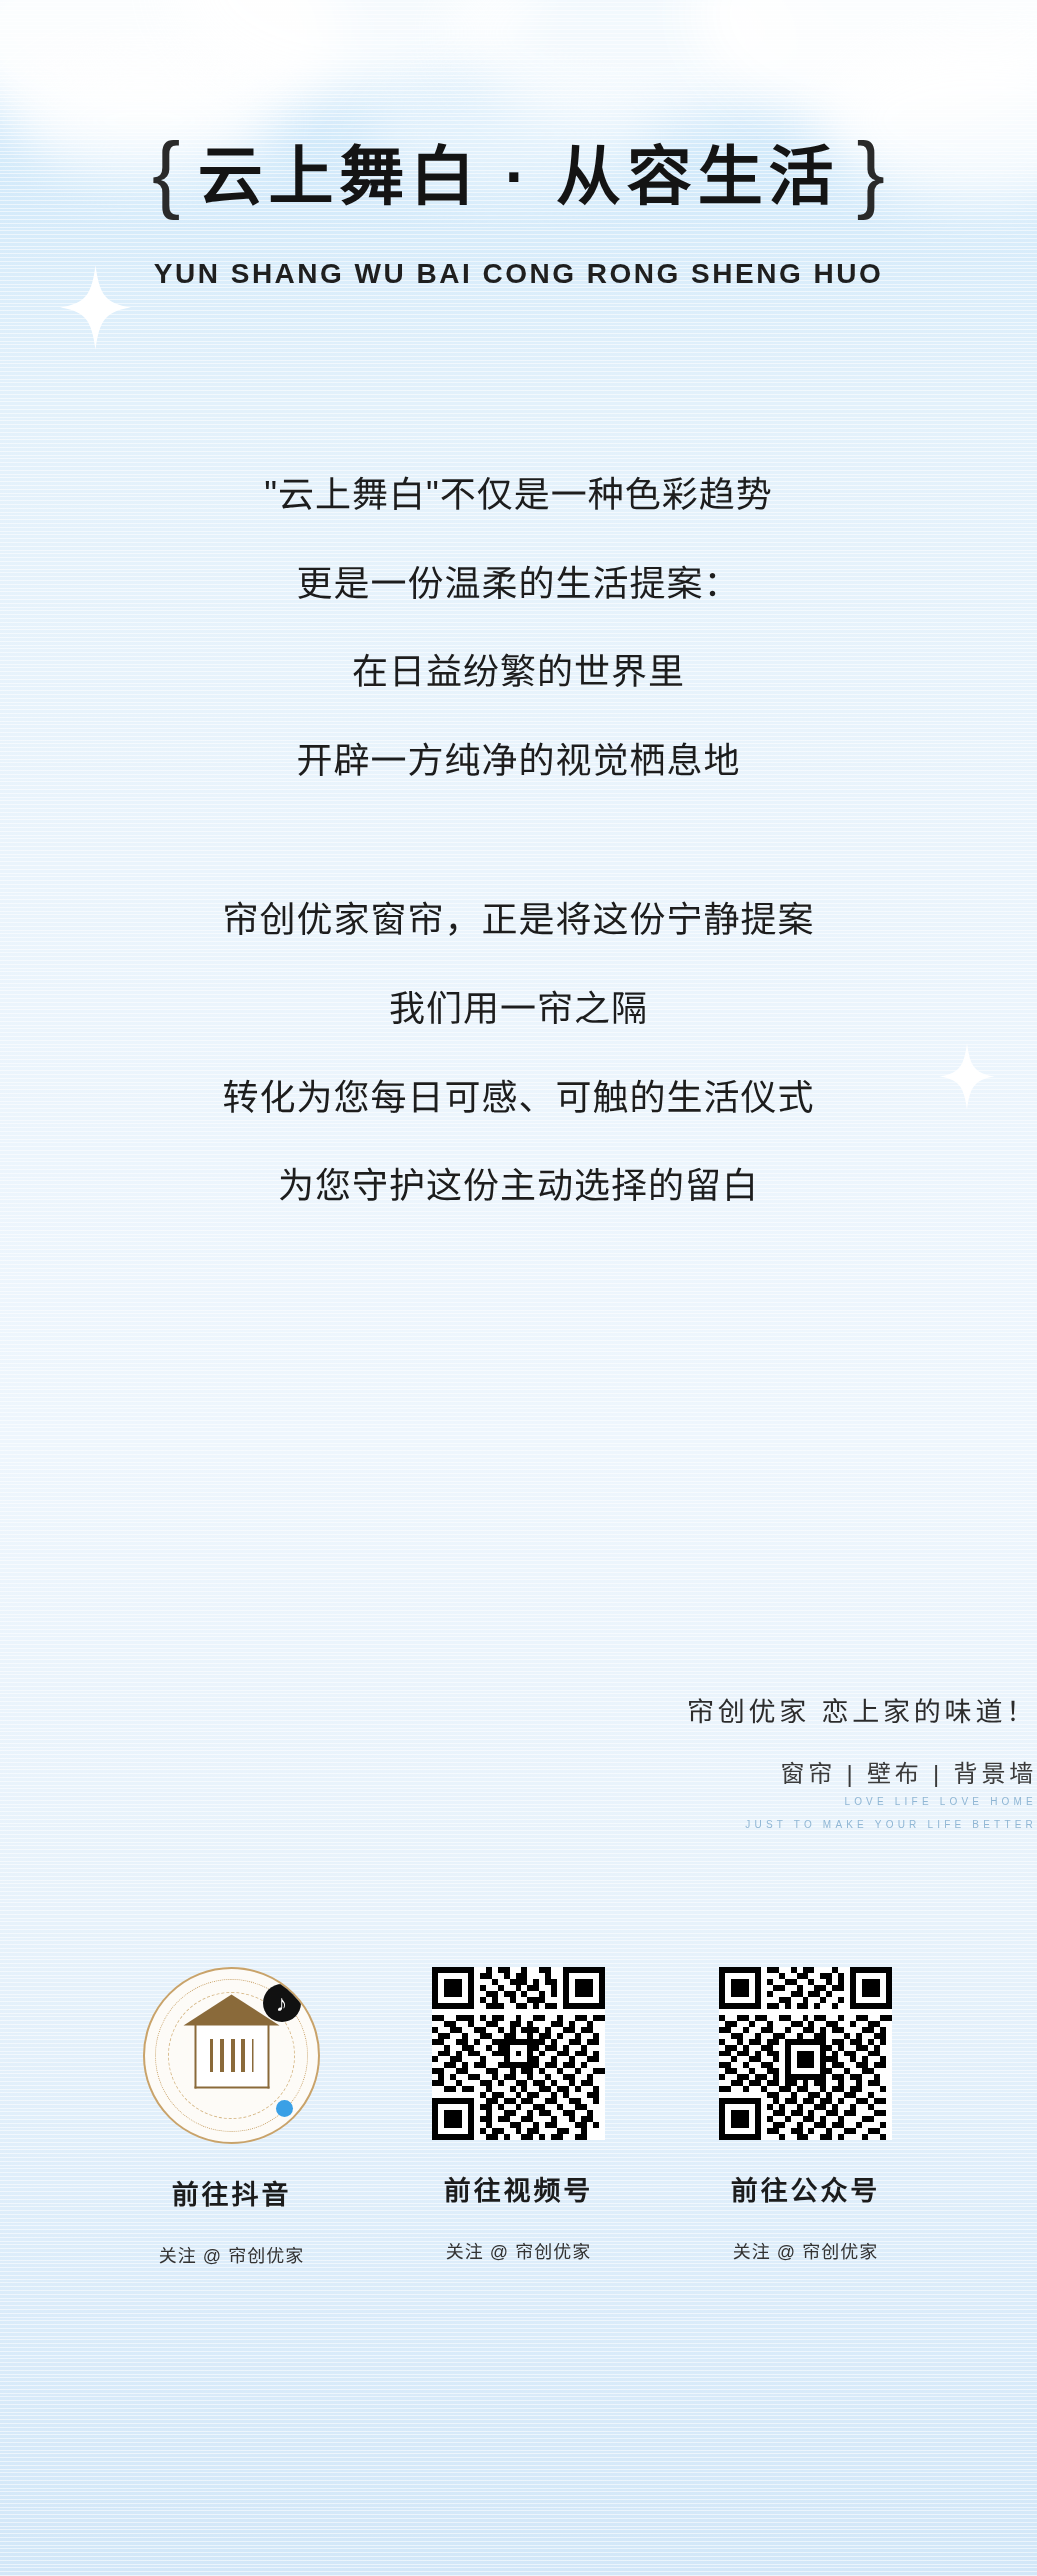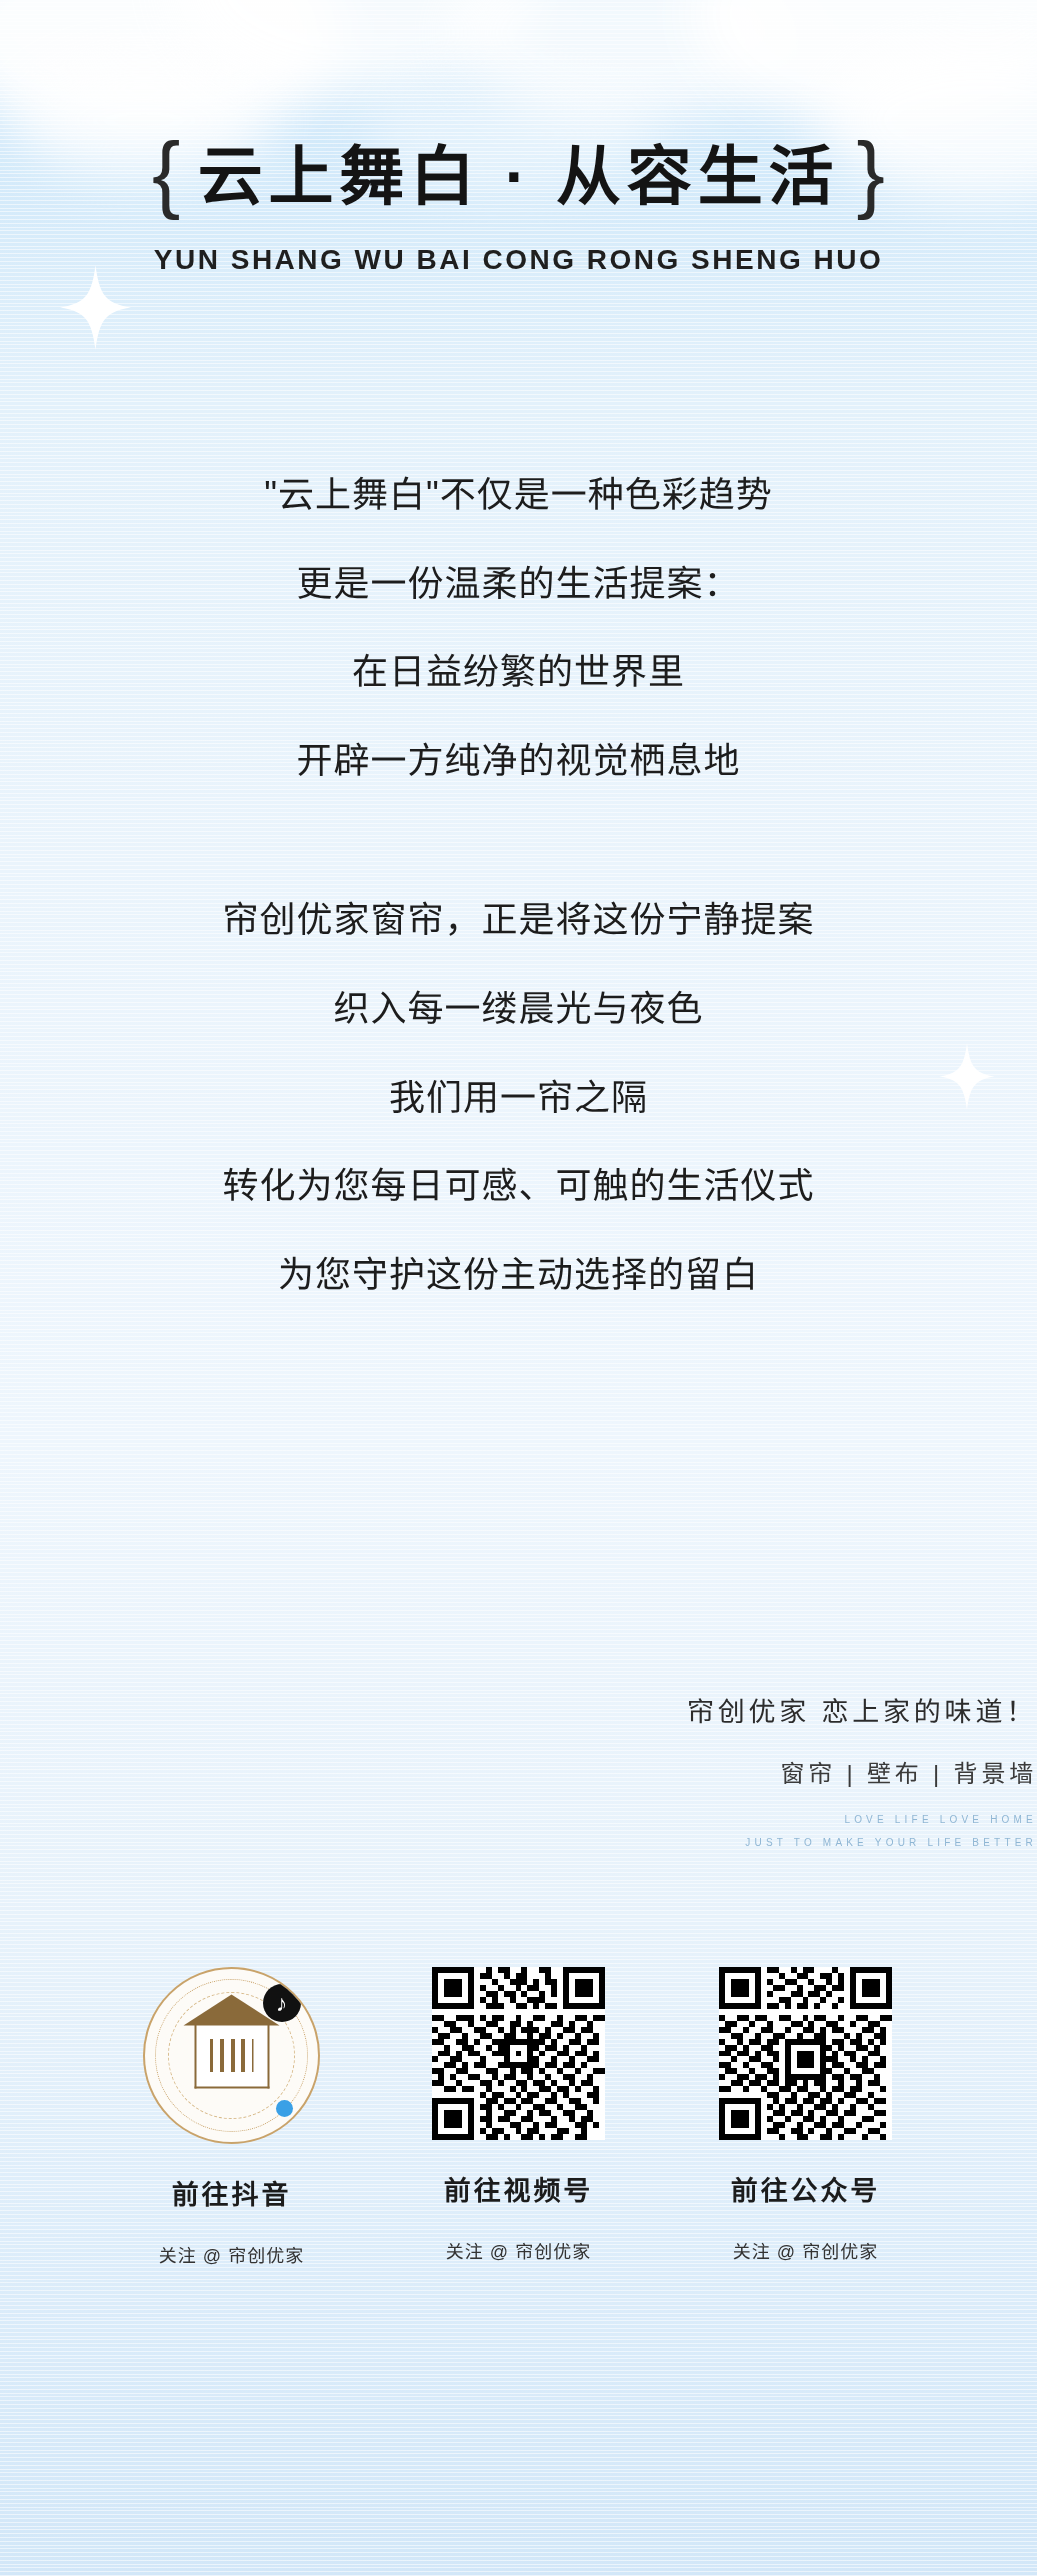--- a/index.html
+++ b/index.html
@@ -91,21 +91,21 @@
   .main-title {
     font-size: 65px;
     font-weight: 700;
     letter-spacing: 5.8px;
     color: #141414;
     line-height: 1;
     white-space: nowrap;
     text-align: center;
   }
   .sub-title {
-    margin-top: 25px;
+    margin-top: 39px;
     font-size: 28px;
     letter-spacing: 2.5px;
     font-weight: 700;
     color: #1f1f1f;
     white-space: nowrap;
   }
 
   
   .body-copy {
     position: absolute;
@@ -135,21 +135,21 @@
   .slogan .line1 {
     font-size: 27px;
     letter-spacing: 3.8px;
     color: #2c2c2c;
     margin-bottom: 25px;
   }
   .slogan .line2 {
     font-size: 24px;
     letter-spacing: 3.8px;
     color: #3a3a3a;
-    margin-bottom: 25px;
+    margin-bottom: 7px;
   }
   .slogan .line3,
   .slogan .line4 {
     font-size: 10px;
     letter-spacing: 4.2px;
     color: #8fb6d4;
     margin-bottom: 11.5px;
     margin-left: 45px;
   }
 
@@ -277,21 +277,20 @@
     <div class="sub-title">YUN SHANG WU BAI CONG RONG SHENG HUO</div>
   </div>
 
   <div class="body-copy">
     <p>"云上舞白"不仅是一种色彩趋势</p>
     <p>更是一份温柔的生活提案：</p>
     <p>在日益纷繁的世界里</p>
     <p>开辟一方纯净的视觉栖息地</p>
     <div class="para-gap"></div>
     <p>帘创优家窗帘，正是将这份宁静提案</p>
-    <p>织入每一缕晨光与夜色</p>
     <p>我们用一帘之隔</p>
     <p>转化为您每日可感、可触的生活仪式</p>
     <p>为您守护这份主动选择的留白</p>
   </div>
 
   <div class="slogan">
     <div class="line1">帘创优家  恋上家的味道！</div>
     <div class="line2">窗帘 | 壁布 | 背景墙</div>
     <div class="line3">LOVE LIFE LOVE HOME</div>
     <div class="line4">JUST TO MAKE YOUR LIFE BETTER</div>

